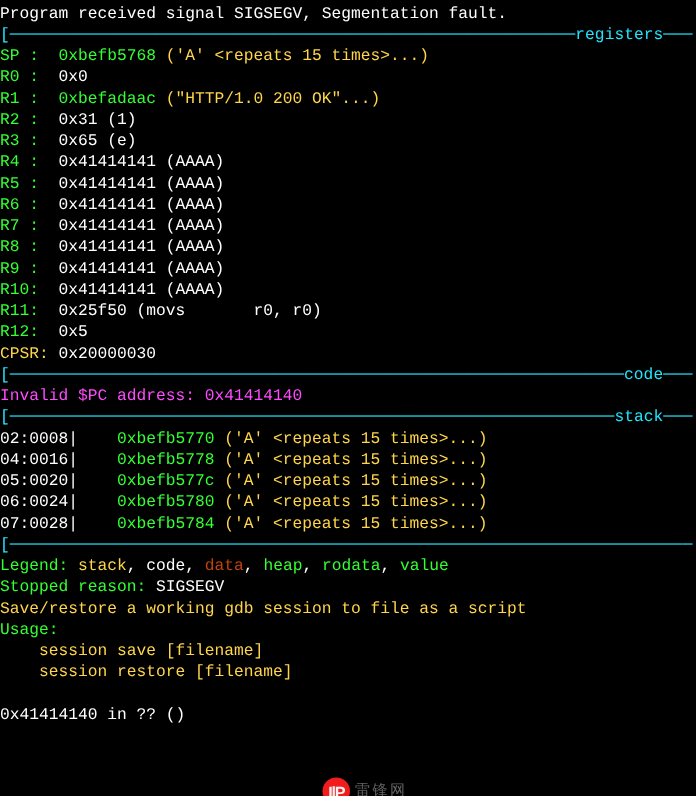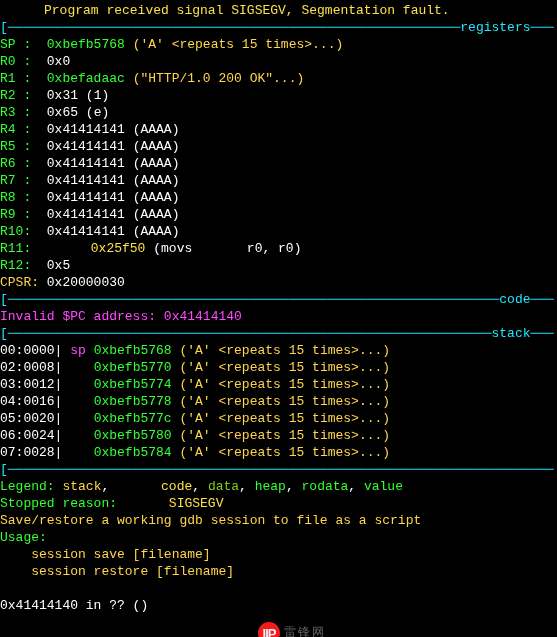--- a/index.html
+++ b/index.html
@@ -1,23 +1,23 @@
 <!DOCTYPE html>
 <html><head>
 <meta charset="utf-8">
 <style>
   html,body{margin:0;padding:0;background:#000;color:#fff;font-family:Menlo,Consolas,"Courier New",monospace;font-size:13px;line-height:17px;}
   .term{width:557px;height:637px;background:#000;padding:2px 2px 2px 0;box-sizing:border-box;overflow:hidden;}
   .line{white-space:pre;}
-  .red{color:#fde047;margin-left:44px;}
+  .red{color:#ffffff;}
   .cyan{color:#22e6ff;}
   .green{color:#33ff33;}
   .yellow{color:#ffd54a;}
   .white{color:#fff;}
-  .blue{color:#84cc16;}
+  .blue{color:#c2410c;}
   .magenta{color:#ff4bff;}
   .watermark{position:absolute;left:258px;top:622px;display:flex;align-items:center;opacity:0.95;}
   .wmdot{width:22px;height:22px;border-radius:50%;background:#ff1e1e;display:inline-flex;align-items:center;justify-content:center;color:#fff;font-weight:700;font-family:Arial,sans-serif;font-size:13px;margin-right:4px;letter-spacing:-1px;}
   .wmtext{color:#6a6a6a;font-family:Liberation Mono, monospace;font-size:12px;letter-spacing:2px;}
   .rel{position:relative;}
 </style>
 </head>
 <body>
 
 <div class="term rel">
@@ -44,23 +44,21 @@
       <div class="line"><span class="yellow">CPSR: </span><span class="white">0x20000030</span></div>
     </div>
 
   <div class="line"><span class="cyan">[</span><span class="cyan">───────────────────────────────────────────────────────────────</span><span class="cyan">code</span><span class="cyan">───</span></div>
 
   <div class="line"><span class="magenta">Invalid $PC address: </span><span class="magenta">0x41414140</span></div>
 
   <div class="line"><span class="cyan">[</span><span class="cyan">──────────────────────────────────────────────────────────────</span><span class="cyan">stack</span><span class="cyan">───</span></div>
 
   <div id="stacklines">
-      <div class="line"><span class="white">00:0000| </span><span class="magenta">sp </span><span class="green">0xbefb5768</span> <span class="yellow">('A' &lt;repeats 15 times&gt;...)</span></div>
       <div class="line"><span class="white">02:0008| </span><span class="magenta">   </span><span class="green">0xbefb5770</span> <span class="yellow">('A' &lt;repeats 15 times&gt;...)</span></div>
-      <div class="line"><span class="white">03:0012| </span><span class="magenta">   </span><span class="green">0xbefb5774</span> <span class="yellow">('A' &lt;repeats 15 times&gt;...)</span></div>
       <div class="line"><span class="white">04:0016| </span><span class="magenta">   </span><span class="green">0xbefb5778</span> <span class="yellow">('A' &lt;repeats 15 times&gt;...)</span></div>
       <div class="line"><span class="white">05:0020| </span><span class="magenta">   </span><span class="green">0xbefb577c</span> <span class="yellow">('A' &lt;repeats 15 times&gt;...)</span></div>
       <div class="line"><span class="white">06:0024| </span><span class="magenta">   </span><span class="green">0xbefb5780</span> <span class="yellow">('A' &lt;repeats 15 times&gt;...)</span></div>
       <div class="line"><span class="white">07:0028| </span><span class="magenta">   </span><span class="green">0xbefb5784</span> <span class="yellow">('A' &lt;repeats 15 times&gt;...)</span></div>
     </div>
 
   <div class="line"><span class="cyan">[</span><span class="cyan">──────────────────────────────────────────────────────────────────────</span></div>
 
   <div class="line"><span class="green">Legend: </span><span class="yellow">stack</span><span class="white">, </span><span class="red">code</span><span class="white">, </span><span class="blue">data</span><span class="white">, </span><span class="green">heap</span><span class="white">, </span><span class="green">rodata</span><span class="white">, </span><span class="green">value</span></div>
 

